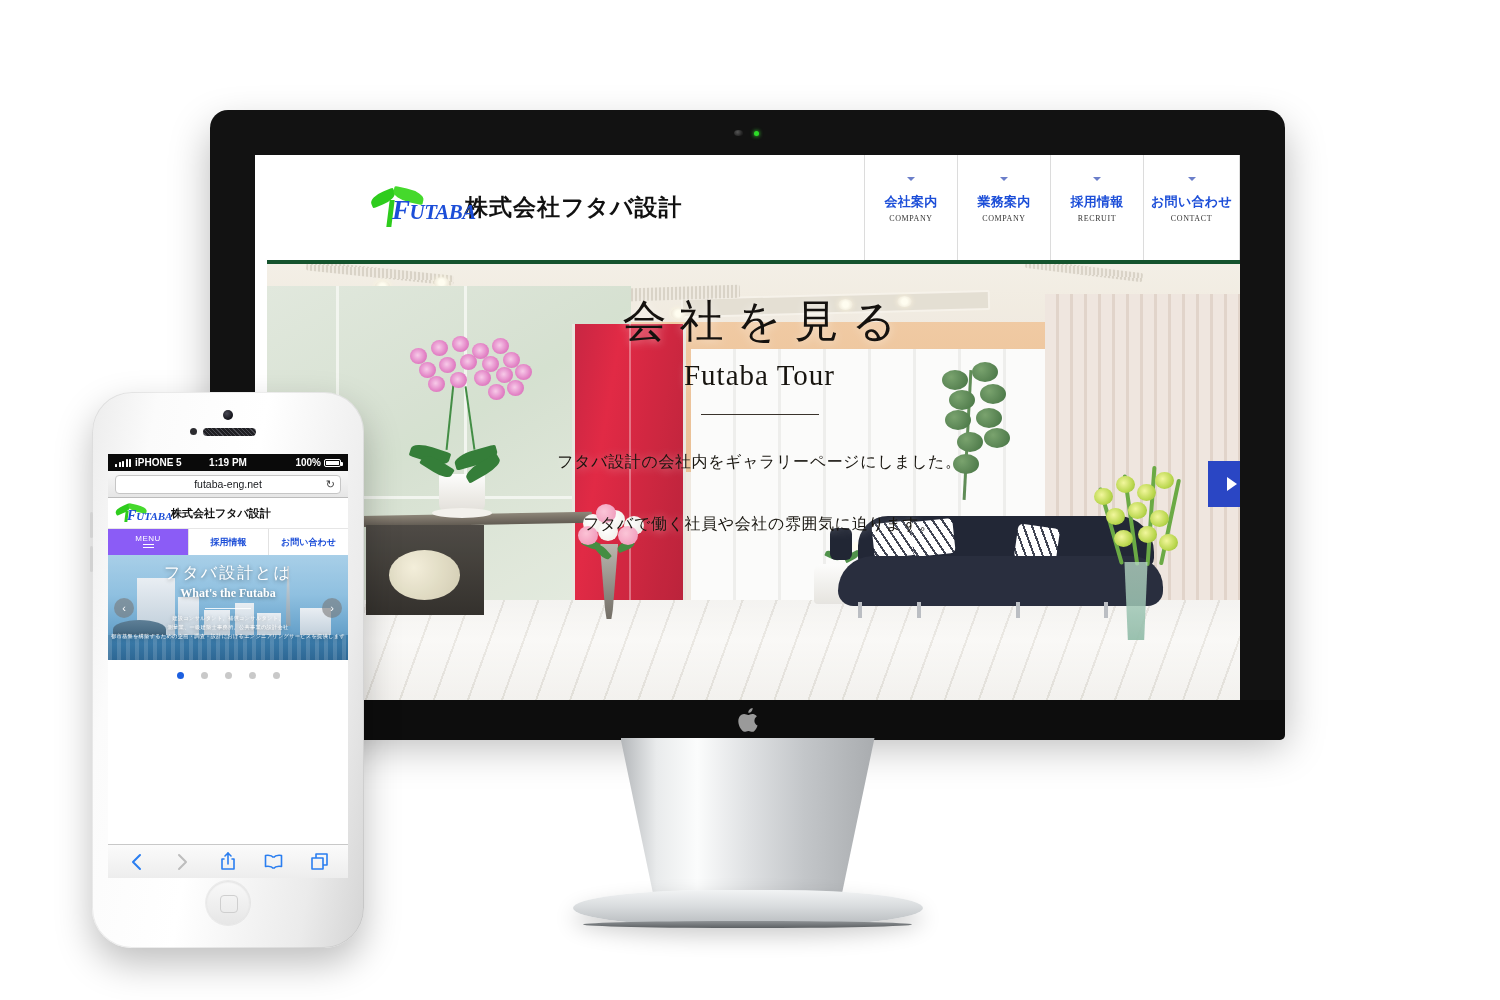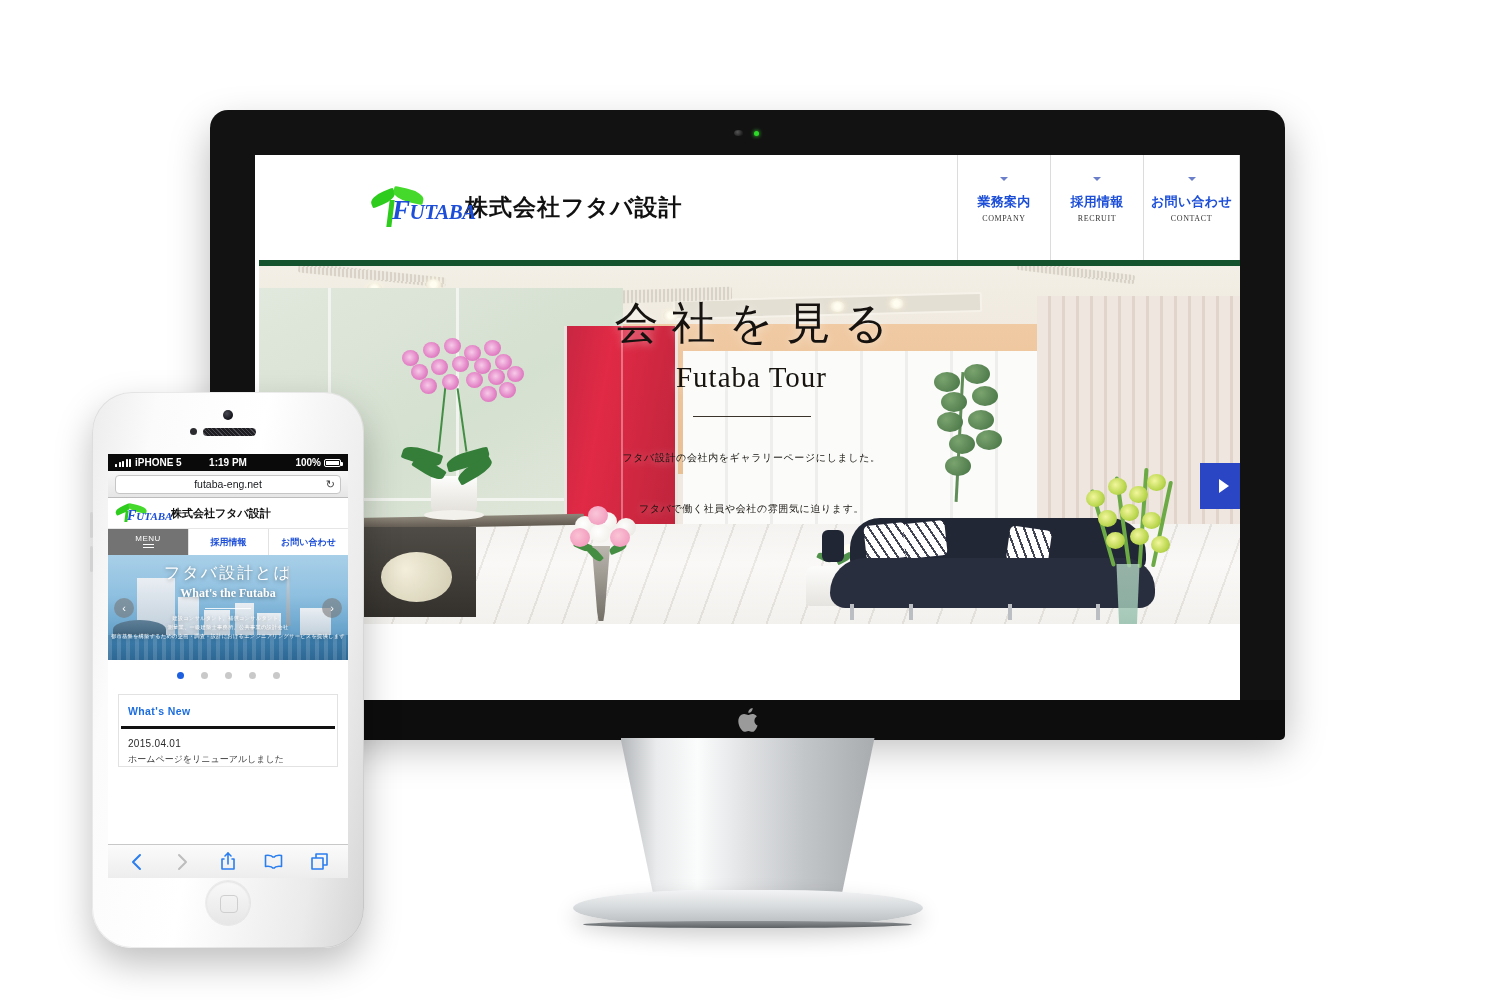--- a/index.html
+++ b/index.html
@@ -83,23 +83,23 @@
     position: absolute; top: 22px; left: 50%; margin-left: -4px;
     width: 0; height: 0;
     border-left: 4px solid transparent; border-right: 4px solid transparent;
     border-top: 4px solid #6b7ec9;
   }
   .nav-ja { font-size: 13px; font-weight: bold; color: #1c4ed8; white-space: nowrap; letter-spacing: 0.3px; }
   .nav-en { font-family: "Liberation Serif", serif; font-size: 8px; color: #333; letter-spacing: 0.6px; }
 
   
   .hero {
-    position: absolute; left: 4px; top: 105px; width: 100%; height: 364px;
+    position: absolute; left: 12px; top: 105px; width: 100%; height: 440px;
     overflow: hidden;
-    border-top: 6px solid #14532d;
+    border-top: 4px solid #14532d;
   }
   .photo { position: absolute; inset: 0; background: #efe9e0; }
   
   .ph-ceiling { position: absolute; left: 0; top: 0; width: 100%; height: 88px;
     background: linear-gradient(180deg, #f3efe6 0%, #efe8dc 100%); }
   .ph-ceiling:after { content:""; position:absolute; left:42%; top:30px; width:31%; height:16px;
     background:#e4ded2; border:2px solid #f6f2ea; border-radius:2px; transform: rotate(-1.5deg); }
   .dl { position: absolute; width: 15px; height: 11px; border-radius: 50%;
     background: radial-gradient(circle, #fffdf0 30%, #e8e0cf 100%); box-shadow: 0 0 5px rgba(255,250,220,.8); }
   .vent { position:absolute; background: repeating-linear-gradient(90deg,#d8d2c6 0 2px,#efeae0 2px 4px);
@@ -182,21 +182,21 @@
   }
   .hero-ja {
     font-family: "Liberation Serif", serif; font-size: 44px;
     letter-spacing: 13px; padding-left: 13px; font-weight: 400; color: #15120f;
   }
   .hero-en {
     font-family: "Liberation Serif", serif; font-size: 29px;
     margin-top: 8px; letter-spacing: 1px; color: #17140f;
   }
   .hero-rule { width: 118px; height: 1px; background: #3a332c; margin: 22px auto 18px; }
-  .hero-sub { font-size: 10px; line-height: 1.85; color: #18150f; letter-spacing: .6px; margin-top: 32px; }
+  .hero-sub { font-size: 16px; line-height: 1.85; color: #18150f; letter-spacing: .6px; margin-top: 32px; }
 
   .hero-next {
     position: absolute; right: 0; top: 197px; width: 44px; height: 46px;
     background: #2a46c4; z-index: 7; cursor: pointer;
     display: flex; align-items: center; justify-content: center;
   }
   .hero-next i {
     width: 0; height: 0; border-left: 10px solid #fff;
     border-top: 7px solid transparent; border-bottom: 7px solid transparent;
     margin-left: 3px;
@@ -302,21 +302,21 @@
   .ph-head { height: 30px; display:flex; align-items:center; padding-left:6px; gap:5px; }
   .ph-logo { position:relative; width:52px; height:17px; flex:none; }
   .ph-logo .l1{position:absolute;left:1px;top:1px;width:16px;height:7px;background:#2ecc1d;border-radius:60% 10% 60% 10%;transform:rotate(-22deg);}
   .ph-logo .l2{position:absolute;left:14px;top:0px;width:19px;height:7px;background:#45d92c;border-radius:10% 60% 10% 60%;transform:rotate(12deg);}
   .ph-logo .st{position:absolute;left:11px;top:6px;width:3px;height:11px;background:#2ecc1d;transform:skewX(-7deg);}
   .ph-logo .wd{position:absolute;left:13px;top:4px;font-family:"Liberation Serif",serif;font-style:italic;font-weight:bold;font-size:14px;color:#1c4ed8;line-height:1;}
   .ph-logo .wd small{font-size:11px;}
   .ph-name { font-size:11px; font-weight:bold; color:#111; white-space:nowrap; }
   .ph-nav { height: 27px; display:flex; border-top:1px solid #e6e6e6; }
   .ph-menu {
-    width: 80px; background:#737373; color:#fff;
+    width: 80px; background:#8b5cf6; color:#fff;
     display:flex; flex-direction:column; align-items:center; justify-content:center; gap:1px;
     cursor:pointer;
   }
   .ph-menu span { font-size:8px; letter-spacing:.5px; }
   .ph-burger { width:11px; }
   .ph-burger i { display:block; height:1.2px; background:#fff; margin-bottom:1.6px; }
   .ph-nav-item {
     flex:1; display:flex; align-items:center; justify-content:center;
     font-size:9px; font-weight:bold; color:#1c4ed8; border-left:1px solid #e2e2e2;
     cursor:pointer;
@@ -383,20 +383,25 @@
           <div class="brand-logo">
             <div class="leaf-l"></div>
               <div class="leaf-r"></div>
               <div class="stem"></div>
             <div class="word"><span>F</span><small>UTABA</small></div>
           </div>
           <div class="brand-name">株式会社フタバ設計</div>
         </div>
 
         <nav class="nav">
+          <div class="nav-item">
+            <span class="nav-caret"></span>
+            <span class="nav-ja">会社案内</span>
+            <span class="nav-en">COMPANY</span>
+          </div>
           <div class="nav-item">
             <span class="nav-caret"></span>
             <span class="nav-ja">業務案内</span>
             <span class="nav-en">COMPANY</span>
           </div>
           <div class="nav-item">
             <span class="nav-caret"></span>
             <span class="nav-ja">採用情報</span>
             <span class="nav-en">RECRUIT</span>
           </div>
@@ -630,26 +635,20 @@
         </div>
 
         <div class="ph-dots">
           <span class="dot active"></span>
           <span class="dot"></span>
           <span class="dot"></span>
           <span class="dot"></span>
           <span class="dot"></span>
         </div>
 
-        <div class="ph-news">
-          <div class="news-ttl">What's New</div>
-          <div class="news-bar"></div>
-          <div class="news-date">2015.04.01</div>
-          <div class="news-line">ホームページをリニューアルしました</div>
-        </div>
       </div>
 
       <div class="ph-toolbar">
         <div class="tb">
           <svg width="12" height="18" viewBox="0 0 12 18" fill="none" stroke="#2a7ef0" stroke-width="2" stroke-linecap="round" stroke-linejoin="round">
               <polyline points="9,2 2,9 9,16"></polyline>
             </svg>
         </div>
         <div class="tb">
           <svg width="12" height="18" viewBox="0 0 12 18" fill="none" stroke="#bdbdbd" stroke-width="2" stroke-linecap="round" stroke-linejoin="round">

